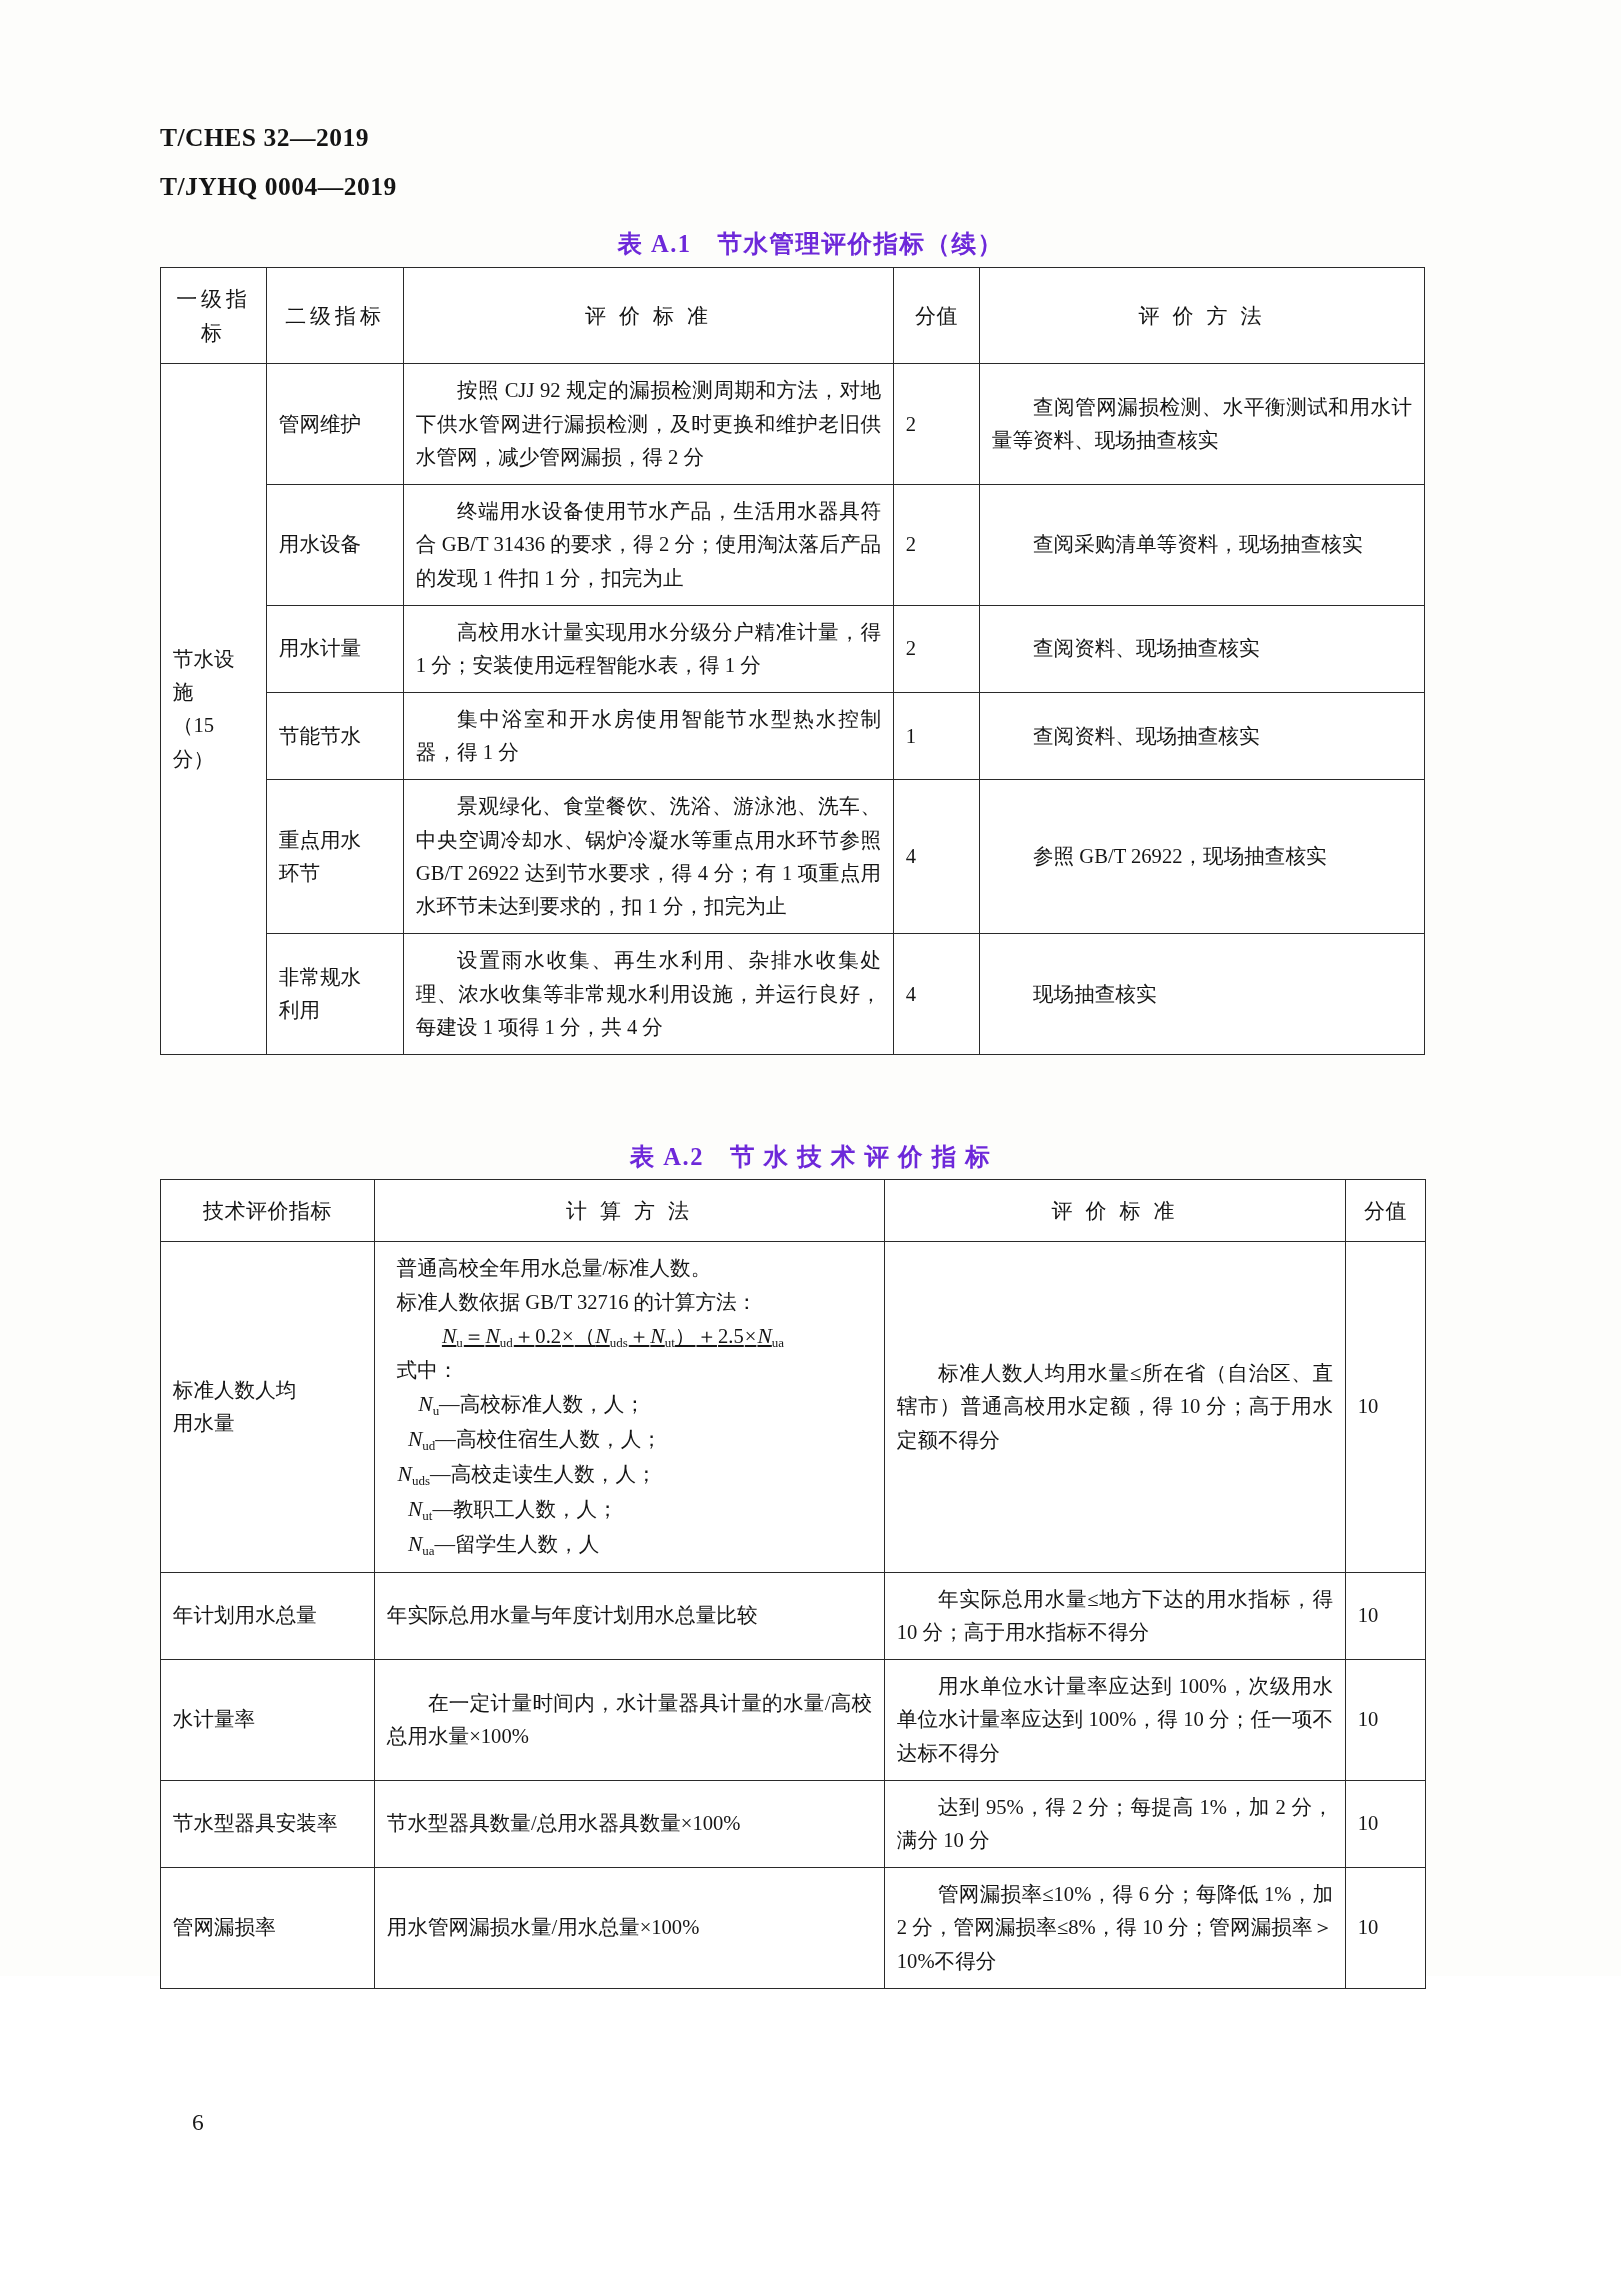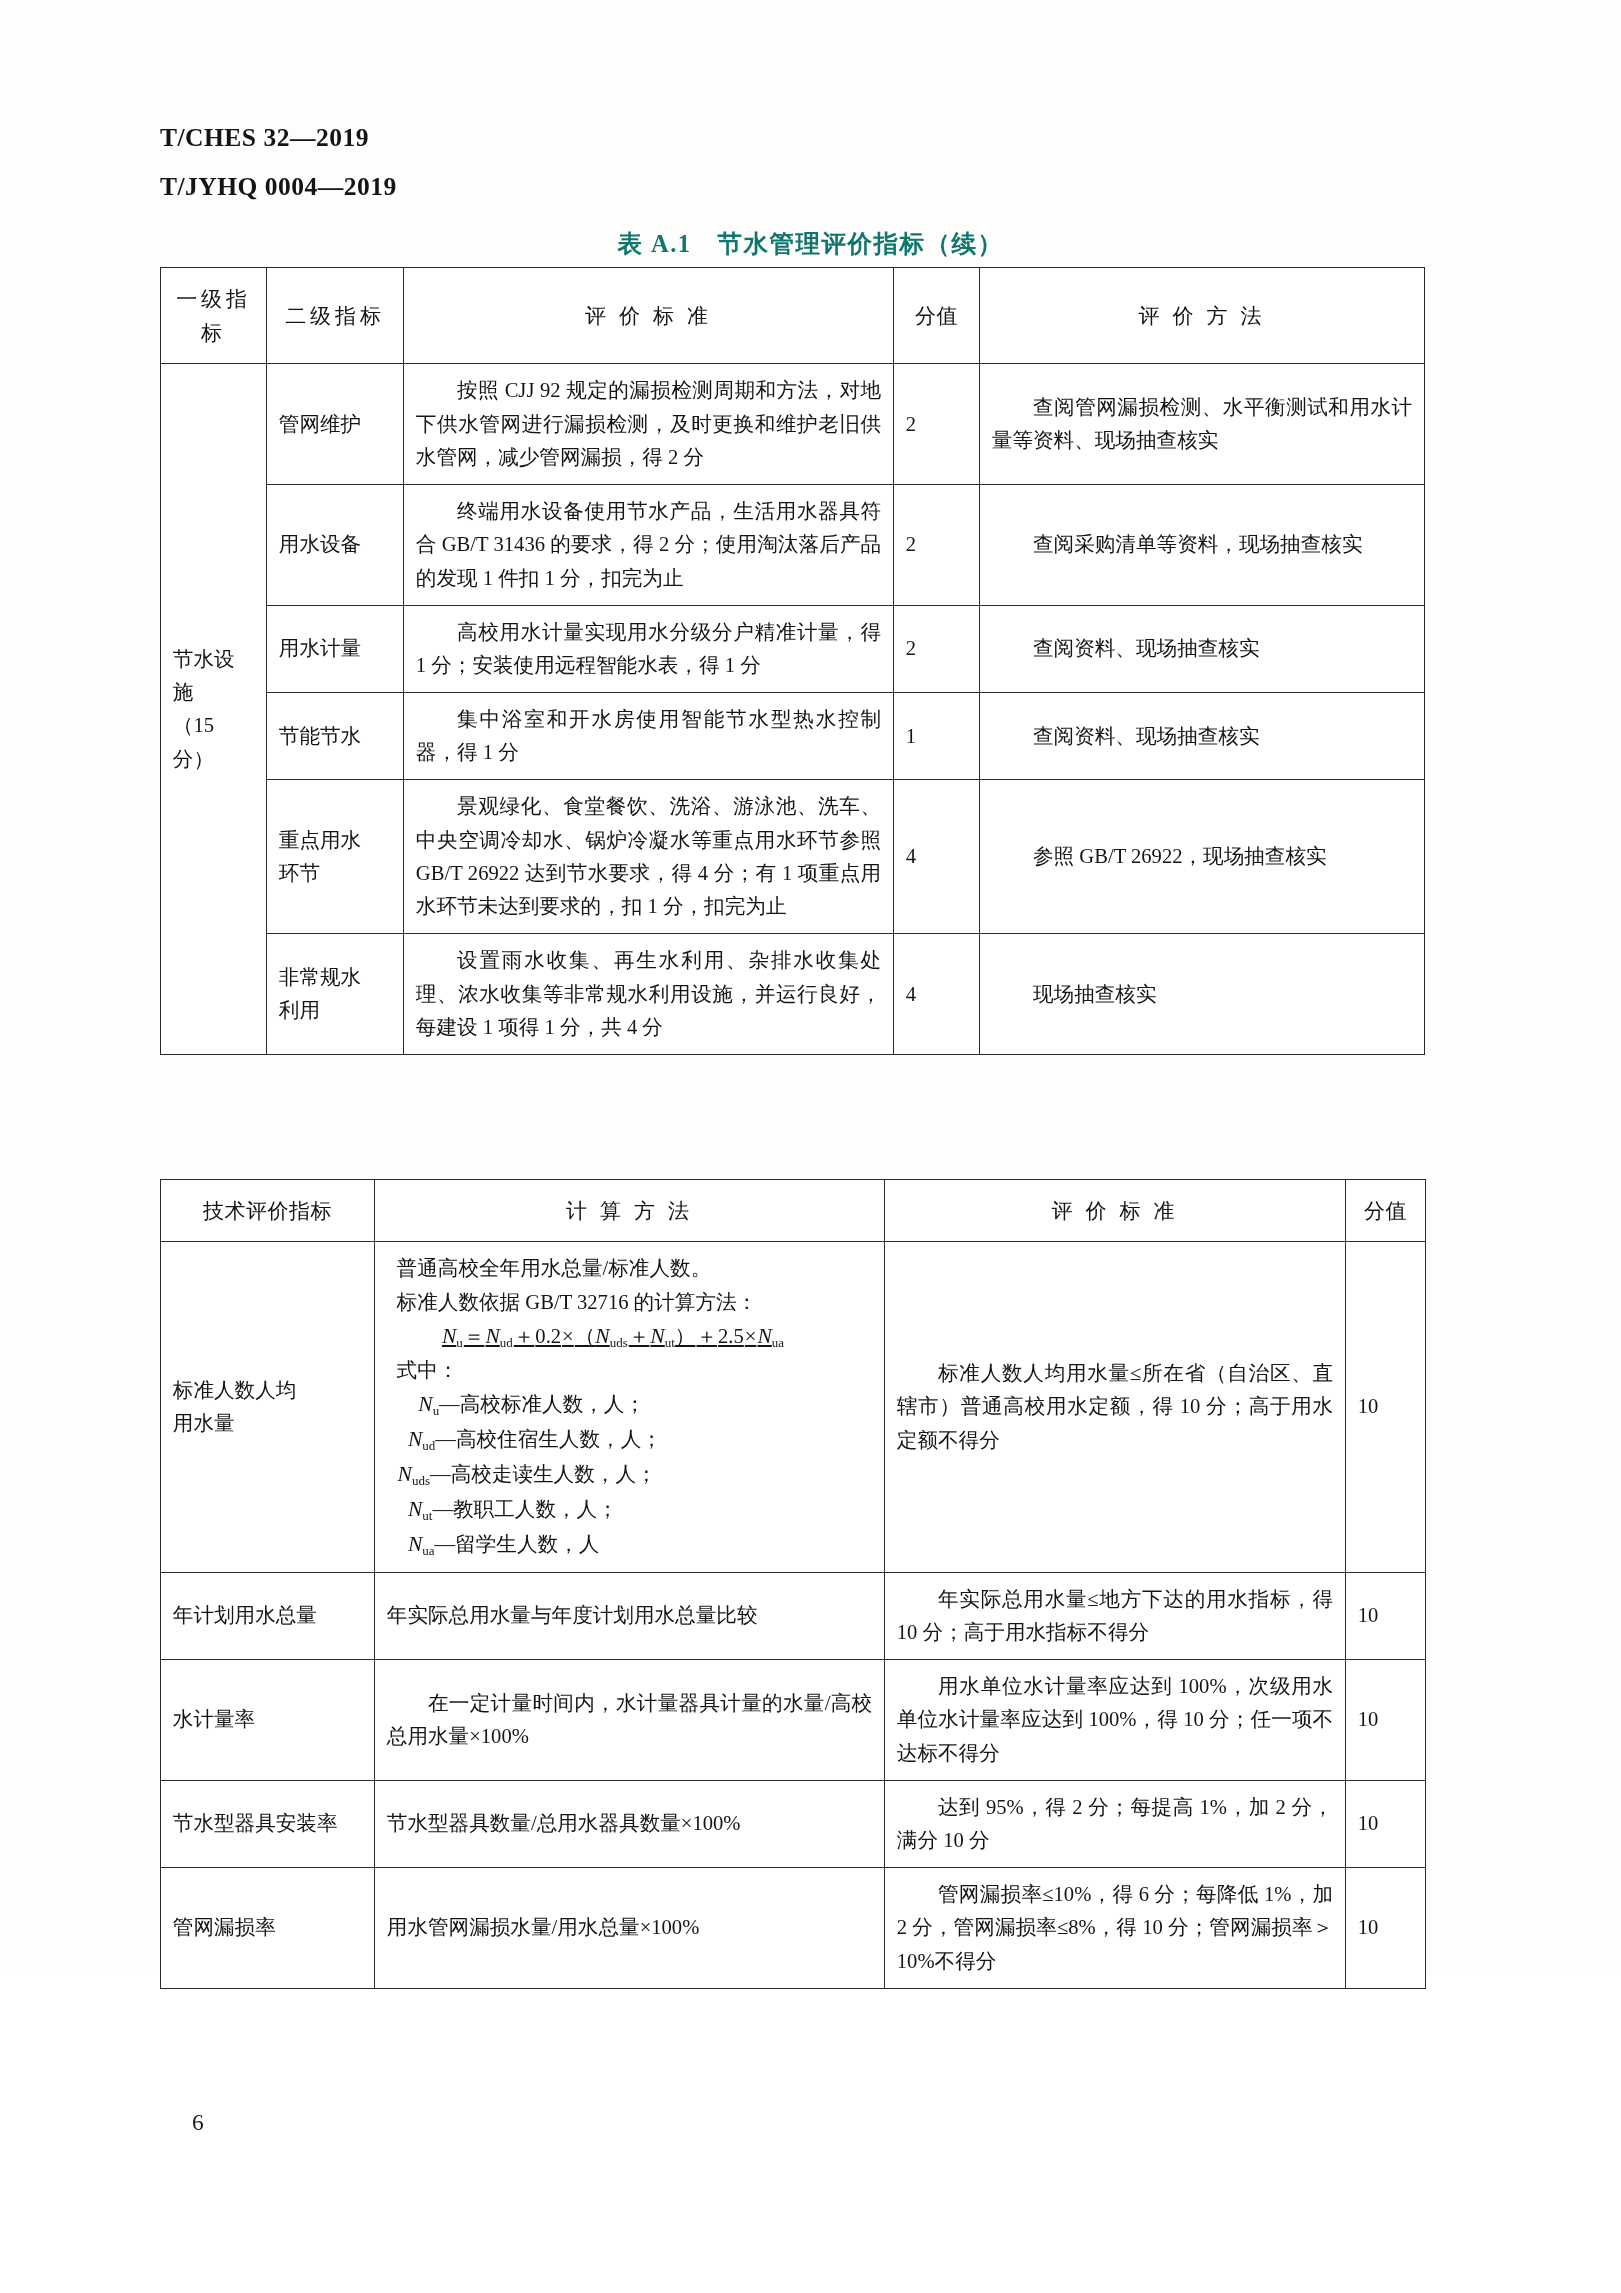--- a/index.html
+++ b/index.html
@@ -34,21 +34,21 @@
   #hdr1 { top: 123px; }
   #hdr2 { top: 172px; }
 
   .tbl-title {
     position: absolute;
     width: 1621px;
     text-align: center;
     font-weight: bold;
     font-size: 24.5px;
     letter-spacing: 1.5px;
-    color: #0f766e;
+    color: #6d28d9;
   }
   #title-a1 { top: 227px; }
   #title-a2 { top: 1140px; }
 
   table.doc {
     position: absolute;
     border-collapse: collapse;
     table-layout: fixed;
     background: #fff;
   }
@@ -201,20 +201,21 @@
           <div>非常规水</div>
           <div>利用</div>
         </td>
         <td class="j indent">设置雨水收集、再生水利用、杂排水收集处理、浓水收集等非常规水利用设施，并运行良好，每建设 1 项得 1 分，共 4 分</td>
         <td class="c">4</td>
         <td class="j indent">现场抽查核实</td>
       </tr>
     </tbody>
   </table>
 
+  <div class="tbl-title" id="title-a2">表 A.2　节 水 技 术 评 价 指 标</div>
 
   <table class="doc" id="tableA2">
     <colgroup>
       <col class="d1">
         <col class="d2">
         <col class="d3">
         <col class="d4">
     </colgroup>
     <thead>
       <tr>

